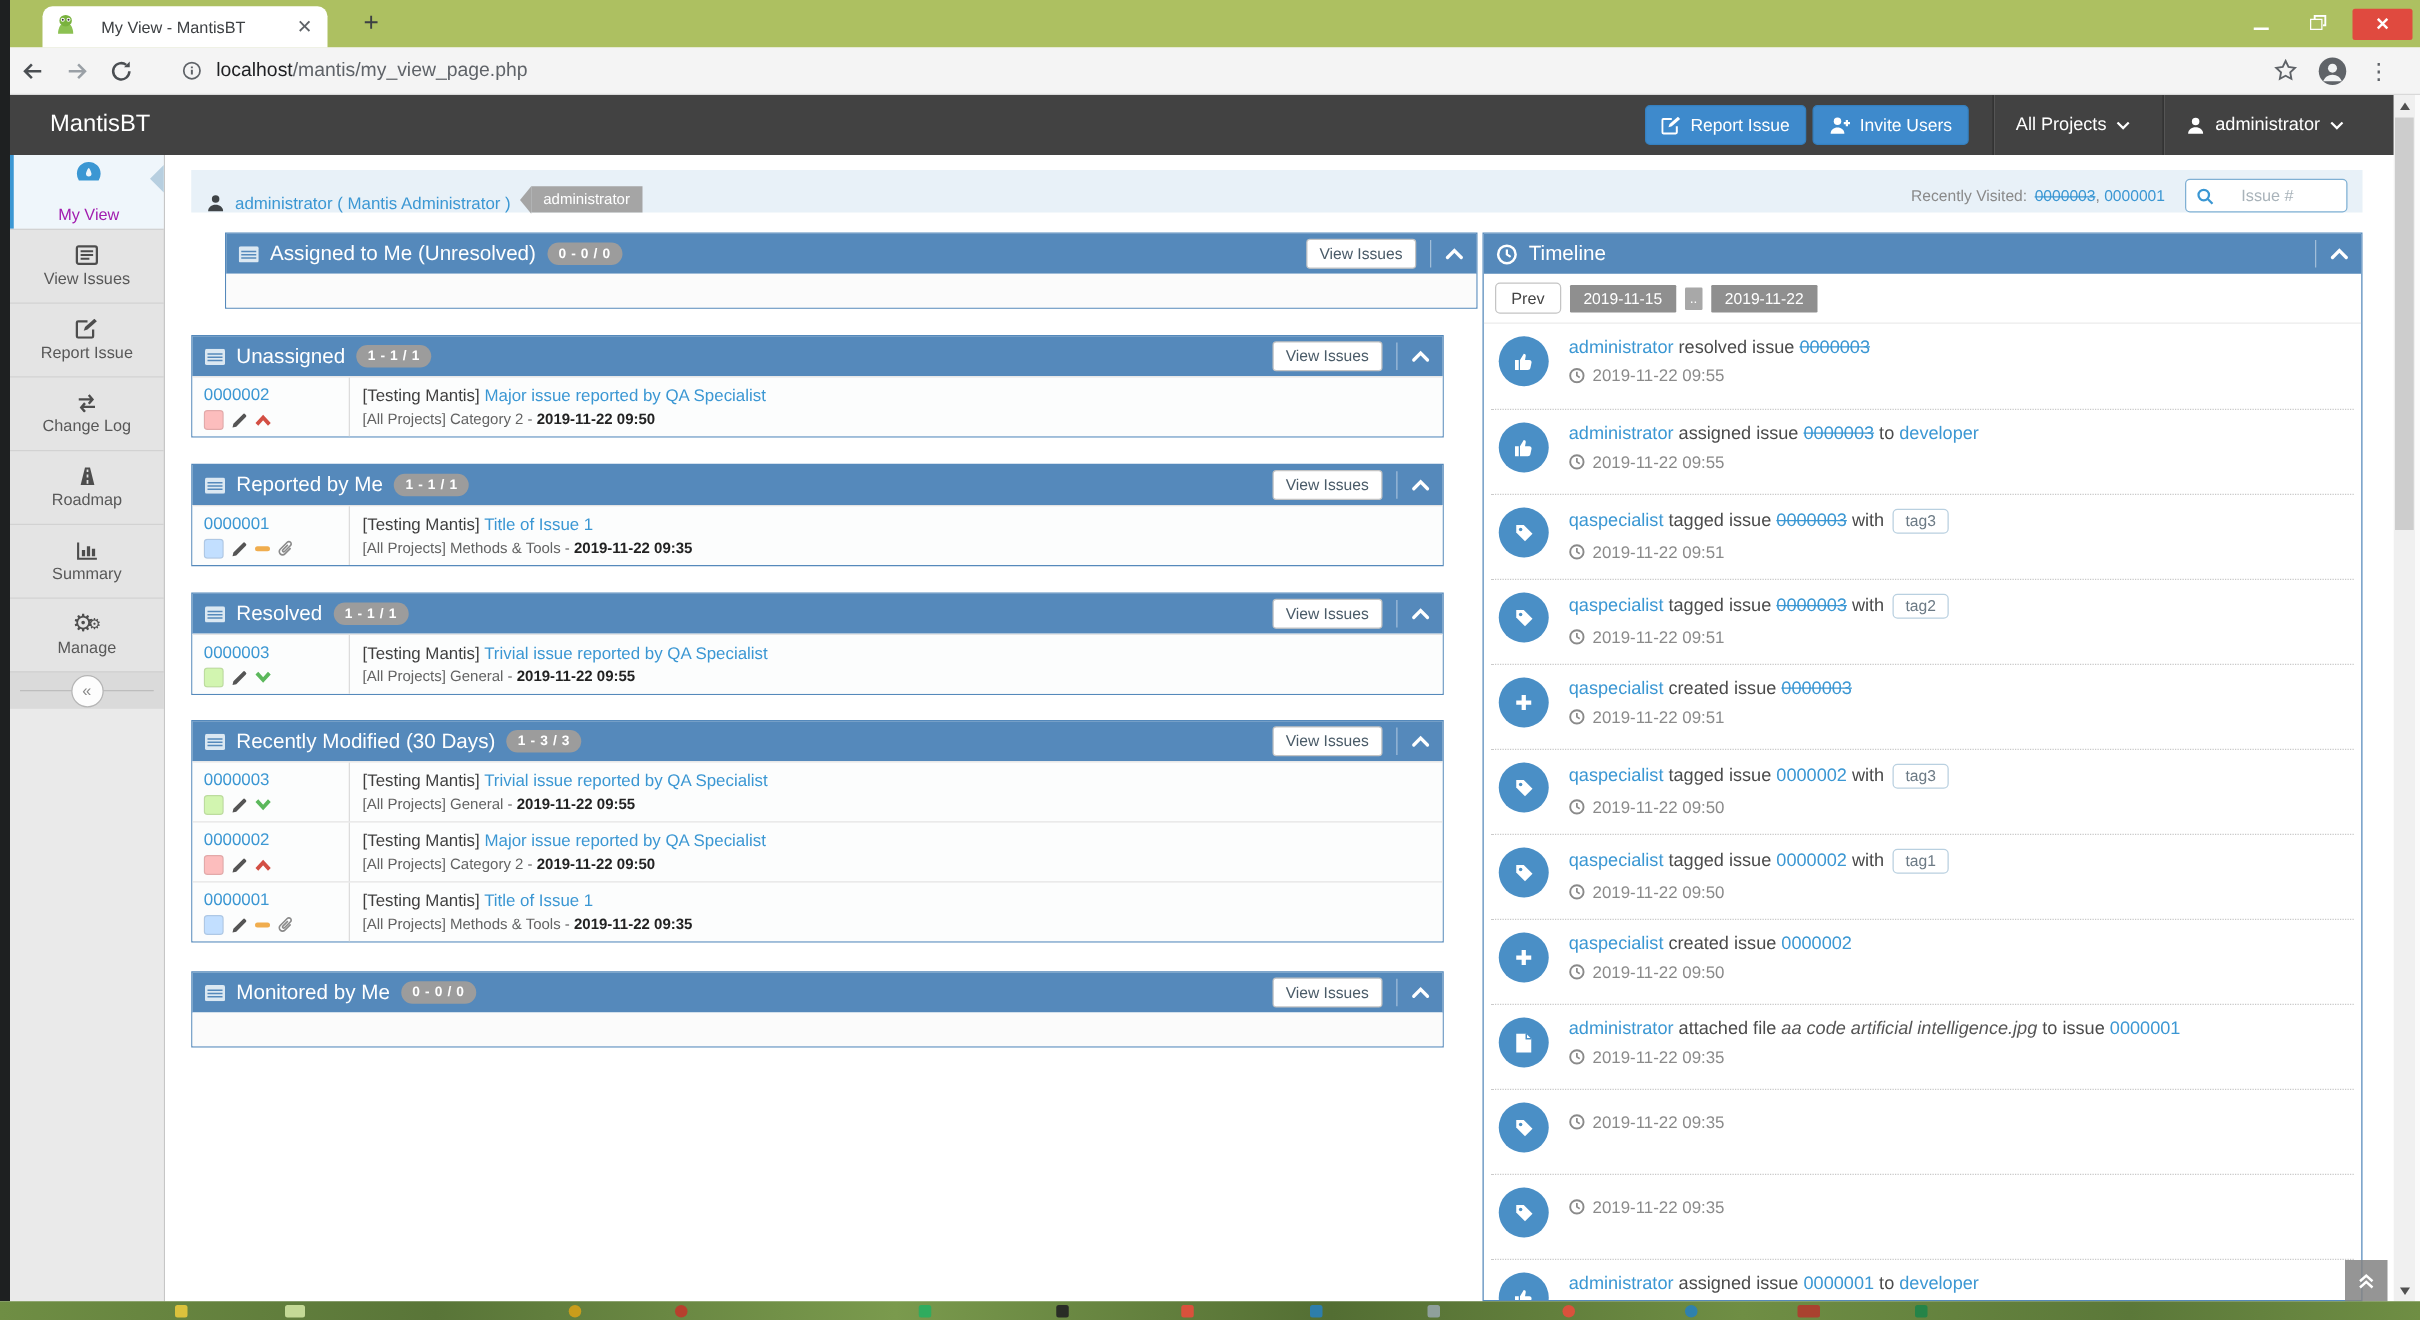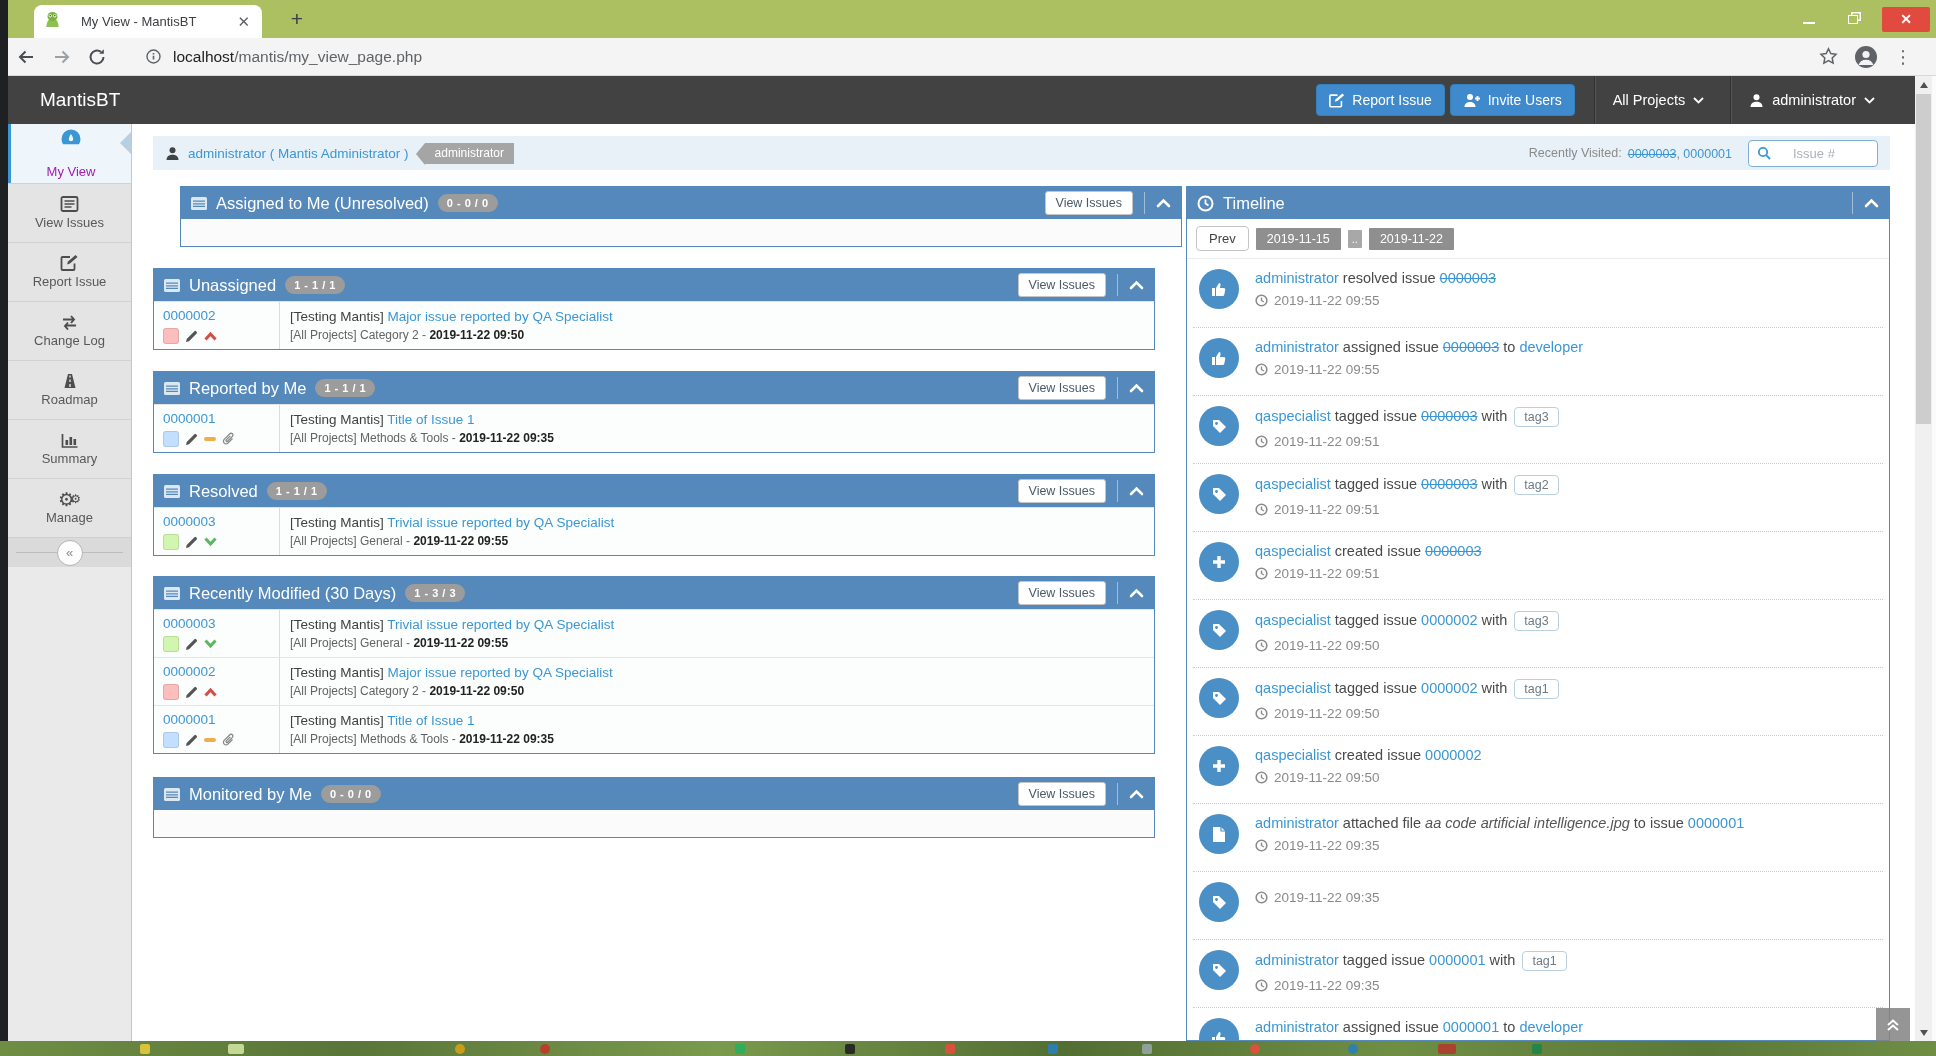--- a/index.html
+++ b/index.html
@@ -45,21 +45,21 @@
   .side-item .lbl { font-size:13px; color:#585858; }
   .side-item.active { background:#eff6fb; border-left:3px solid #3b97d3; color:#3b97d3; }
   .side-item.active .lbl { color:#a21caf;margin-top:16px; }
   .side-item.active::after { content:""; position:absolute; right:0; top:8px; border-top:11px solid transparent; border-bottom:11px solid transparent; border-right:11px solid #b7cfe0; }
   .collapse-row { position:relative; height:30px; background:#dadada; border-top:1px solid #cfcfcf; }
   .collapse-row .line { position:absolute; left:8px; right:8px; top:14px; border-top:1px solid #bdbdbd; }
   .collapse-btn { position:absolute; left:50%; top:2px; transform:translateX(-50%); width:26px; height:26px; border-radius:50%; background:#fdfdfd; border:1px solid #b5b5b5; color:#8a8a8a; font-size:13px; text-align:center; line-height:23px; }
   .side-fill { flex:1; background:#eaeaea; }
 
   
-  .breadcrumb { position:absolute; left:153px; top:136px; width:1737px; height:34px; background:#e8f1f8; display:flex; align-items:center; padding:0 12px; }
+  .breadcrumb { position:absolute; left:153px; top:136px; width:1737px; height:34px; background:#e8f1f8; display:flex; align-items:flex-end; padding:0 12px; }
   .bc-user { display:flex; align-items:center; gap:8px; color:#3f4447; }
   .bc-link { font-size:13.5px; color:#3b97d3; }
   .bc-badge { position:relative; background:#a5a5a5; color:#fff; font-size:12px; padding:3px 10px 4px; margin-left:16px; }
   .bc-badge::before { content:""; position:absolute; left:-9px; top:0; border-top:11px solid transparent; border-bottom:11px solid transparent; border-right:9px solid #a5a5a5; }
   .bc-right { margin-left:auto; display:flex; align-items:center; gap:6px; }
   .rv-label { font-size:12.5px; color:#8a8a8a;margin-left:48px; }
   .rv-link { font-size:12.5px; color:#3b97d3; }
   .rv-comma { font-size:12.5px; color:#8a8a8a; }
   .searchbox { display:flex; align-items:center; gap:22px; width:130px; height:27px; background:#fff; border:1px solid #7fb0d4; border-radius:4px; padding:0 8px; margin-left:10px; }
   .searchbox input { border:none; outline:none; width:86px; font-size:13px; color:#444; font-family:"Liberation Sans",sans-serif; background:transparent; }
@@ -798,21 +798,20 @@
             <span>2019-11-22 09:35</span>
           </div>
         </div>
         <div class="t-entry">
           <div class="t-avatar">
             <svg width="17" height="17" viewBox="0 0 17 17">
               <path d="M2 2h6l7 7-6 6-7-7z" fill="#fff"></path>
               <circle cx="5.5" cy="5.5" r="1.4" fill="#4a8fc6"></circle>
             </svg>
           </div>
-          <div class="t-line1"><a>administrator</a> tagged issue <a class="">0000001</a> with <span class="t-tag">tag1</span></div>
           <div class="t-line2">
             <span style="display:flex;">
               <svg width="13" height="13" viewBox="0 0 17 17">
                 <circle cx="8.5" cy="8.5" r="7" fill="none" stroke="#8a8a8a" stroke-width="2"></circle>
                 <path d="M8.5 4.5v4l3 2" stroke="#8a8a8a" stroke-width="1.8" fill="none"></path>
               </svg>
             </span>
             <span>2019-11-22 09:35</span>
           </div>
         </div>

